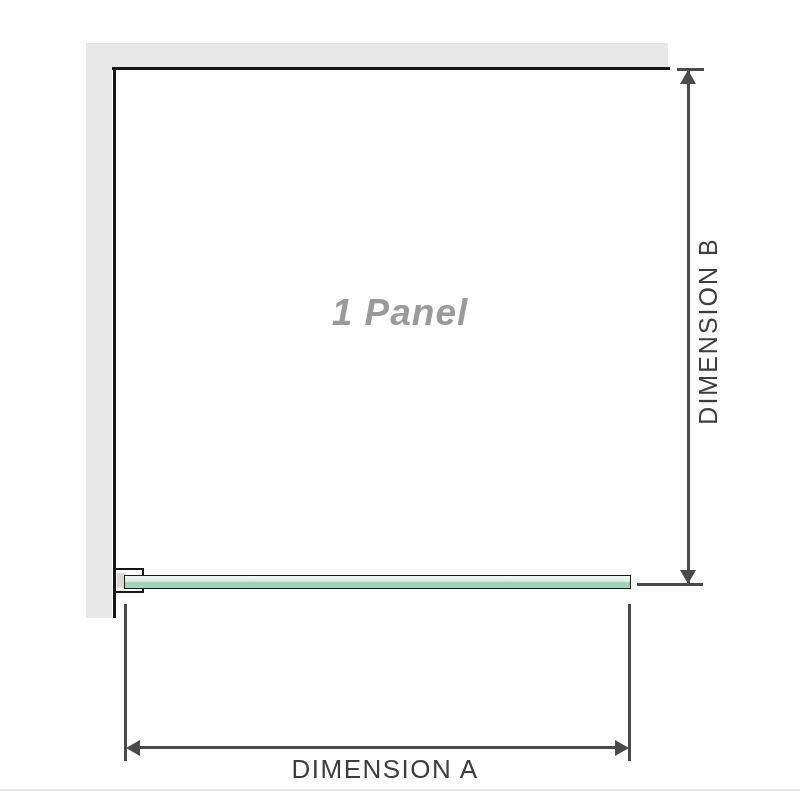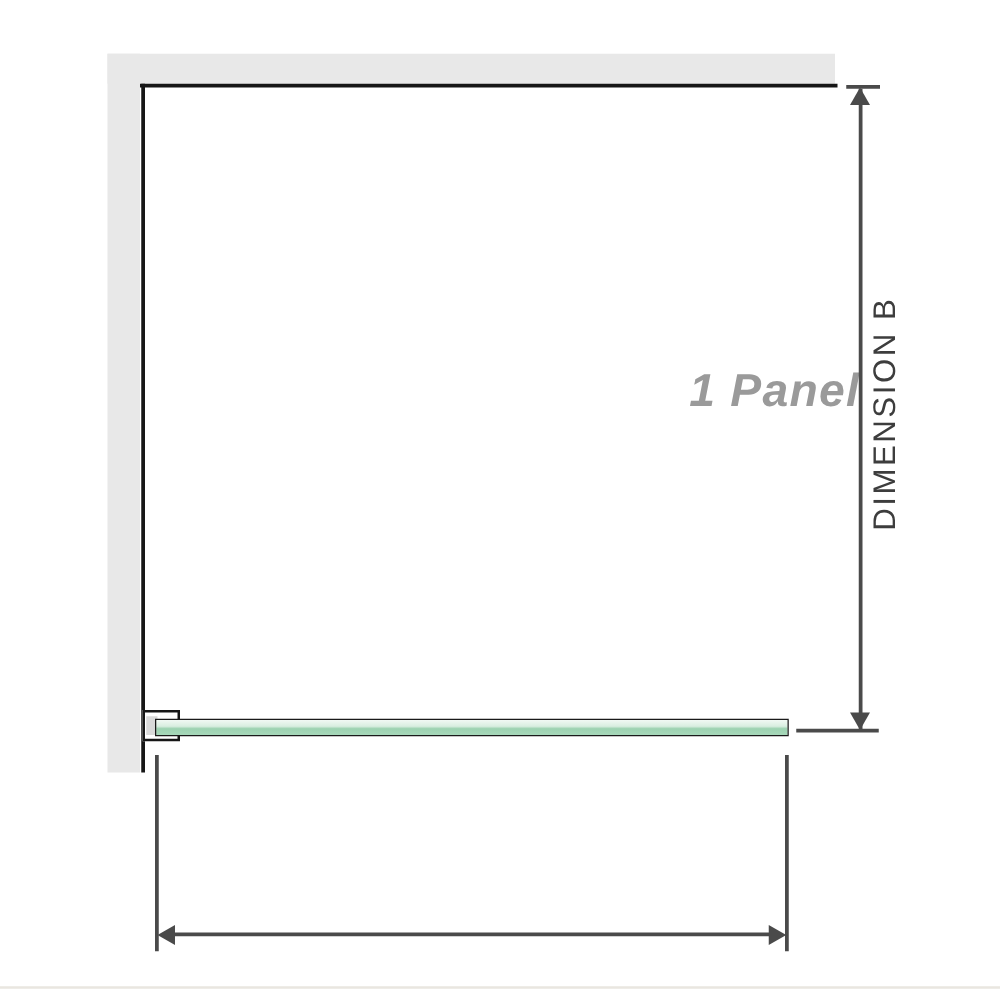--- a/index.html
+++ b/index.html
@@ -14,21 +14,21 @@
 
   
   .wall-top{left:86px;top:43px;width:582px;height:24px;background:var(--wall-fill,#e8e8e8);}
   .wall-left{left:86px;top:43px;width:26px;height:575px;background:var(--wall-fill,#e8e8e8);}
   .edge-top{left:112px;top:67px;width:558px;height:2.5px;background:var(--wall-edge,#161616);}
   .edge-left{left:113px;top:67px;width:2.5px;height:551px;background:var(--wall-edge,#161616);}
 
   
   .panel-label{
     left:112px;top:292px;width:576px;
-    text-align:right;
+    text-align:center;
     font-size:37px;font-style:italic;font-weight:600;
     letter-spacing:1px;
     color:var(--panel-text,#9a9a9a);
   }
 
   
   .bracket{
     left:114px;top:568px;width:30px;height:25px;
     box-sizing:border-box;border:2.5px solid var(--wall-edge,#161616);
     background:#ffffff;z-index:2;
@@ -103,16 +103,17 @@
   <div class="abs dim dimb-line"></div>
   <div class="abs arrow arrow-up"></div>
   <div class="abs arrow arrow-down"></div>
   <div class="abs dimb-label">DIMENSION B</div>
 
   <div class="abs dim dima-ext-left"></div>
   <div class="abs dim dima-ext-right"></div>
   <div class="abs dim dima-line"></div>
   <div class="abs arrow arrow-left"></div>
   <div class="abs arrow arrow-right"></div>
+  <div class="abs dima-label">DIMENSION A</div>
 
   <div class="abs bottom-divider"></div>
 
 </div>
 
 </body></html>

